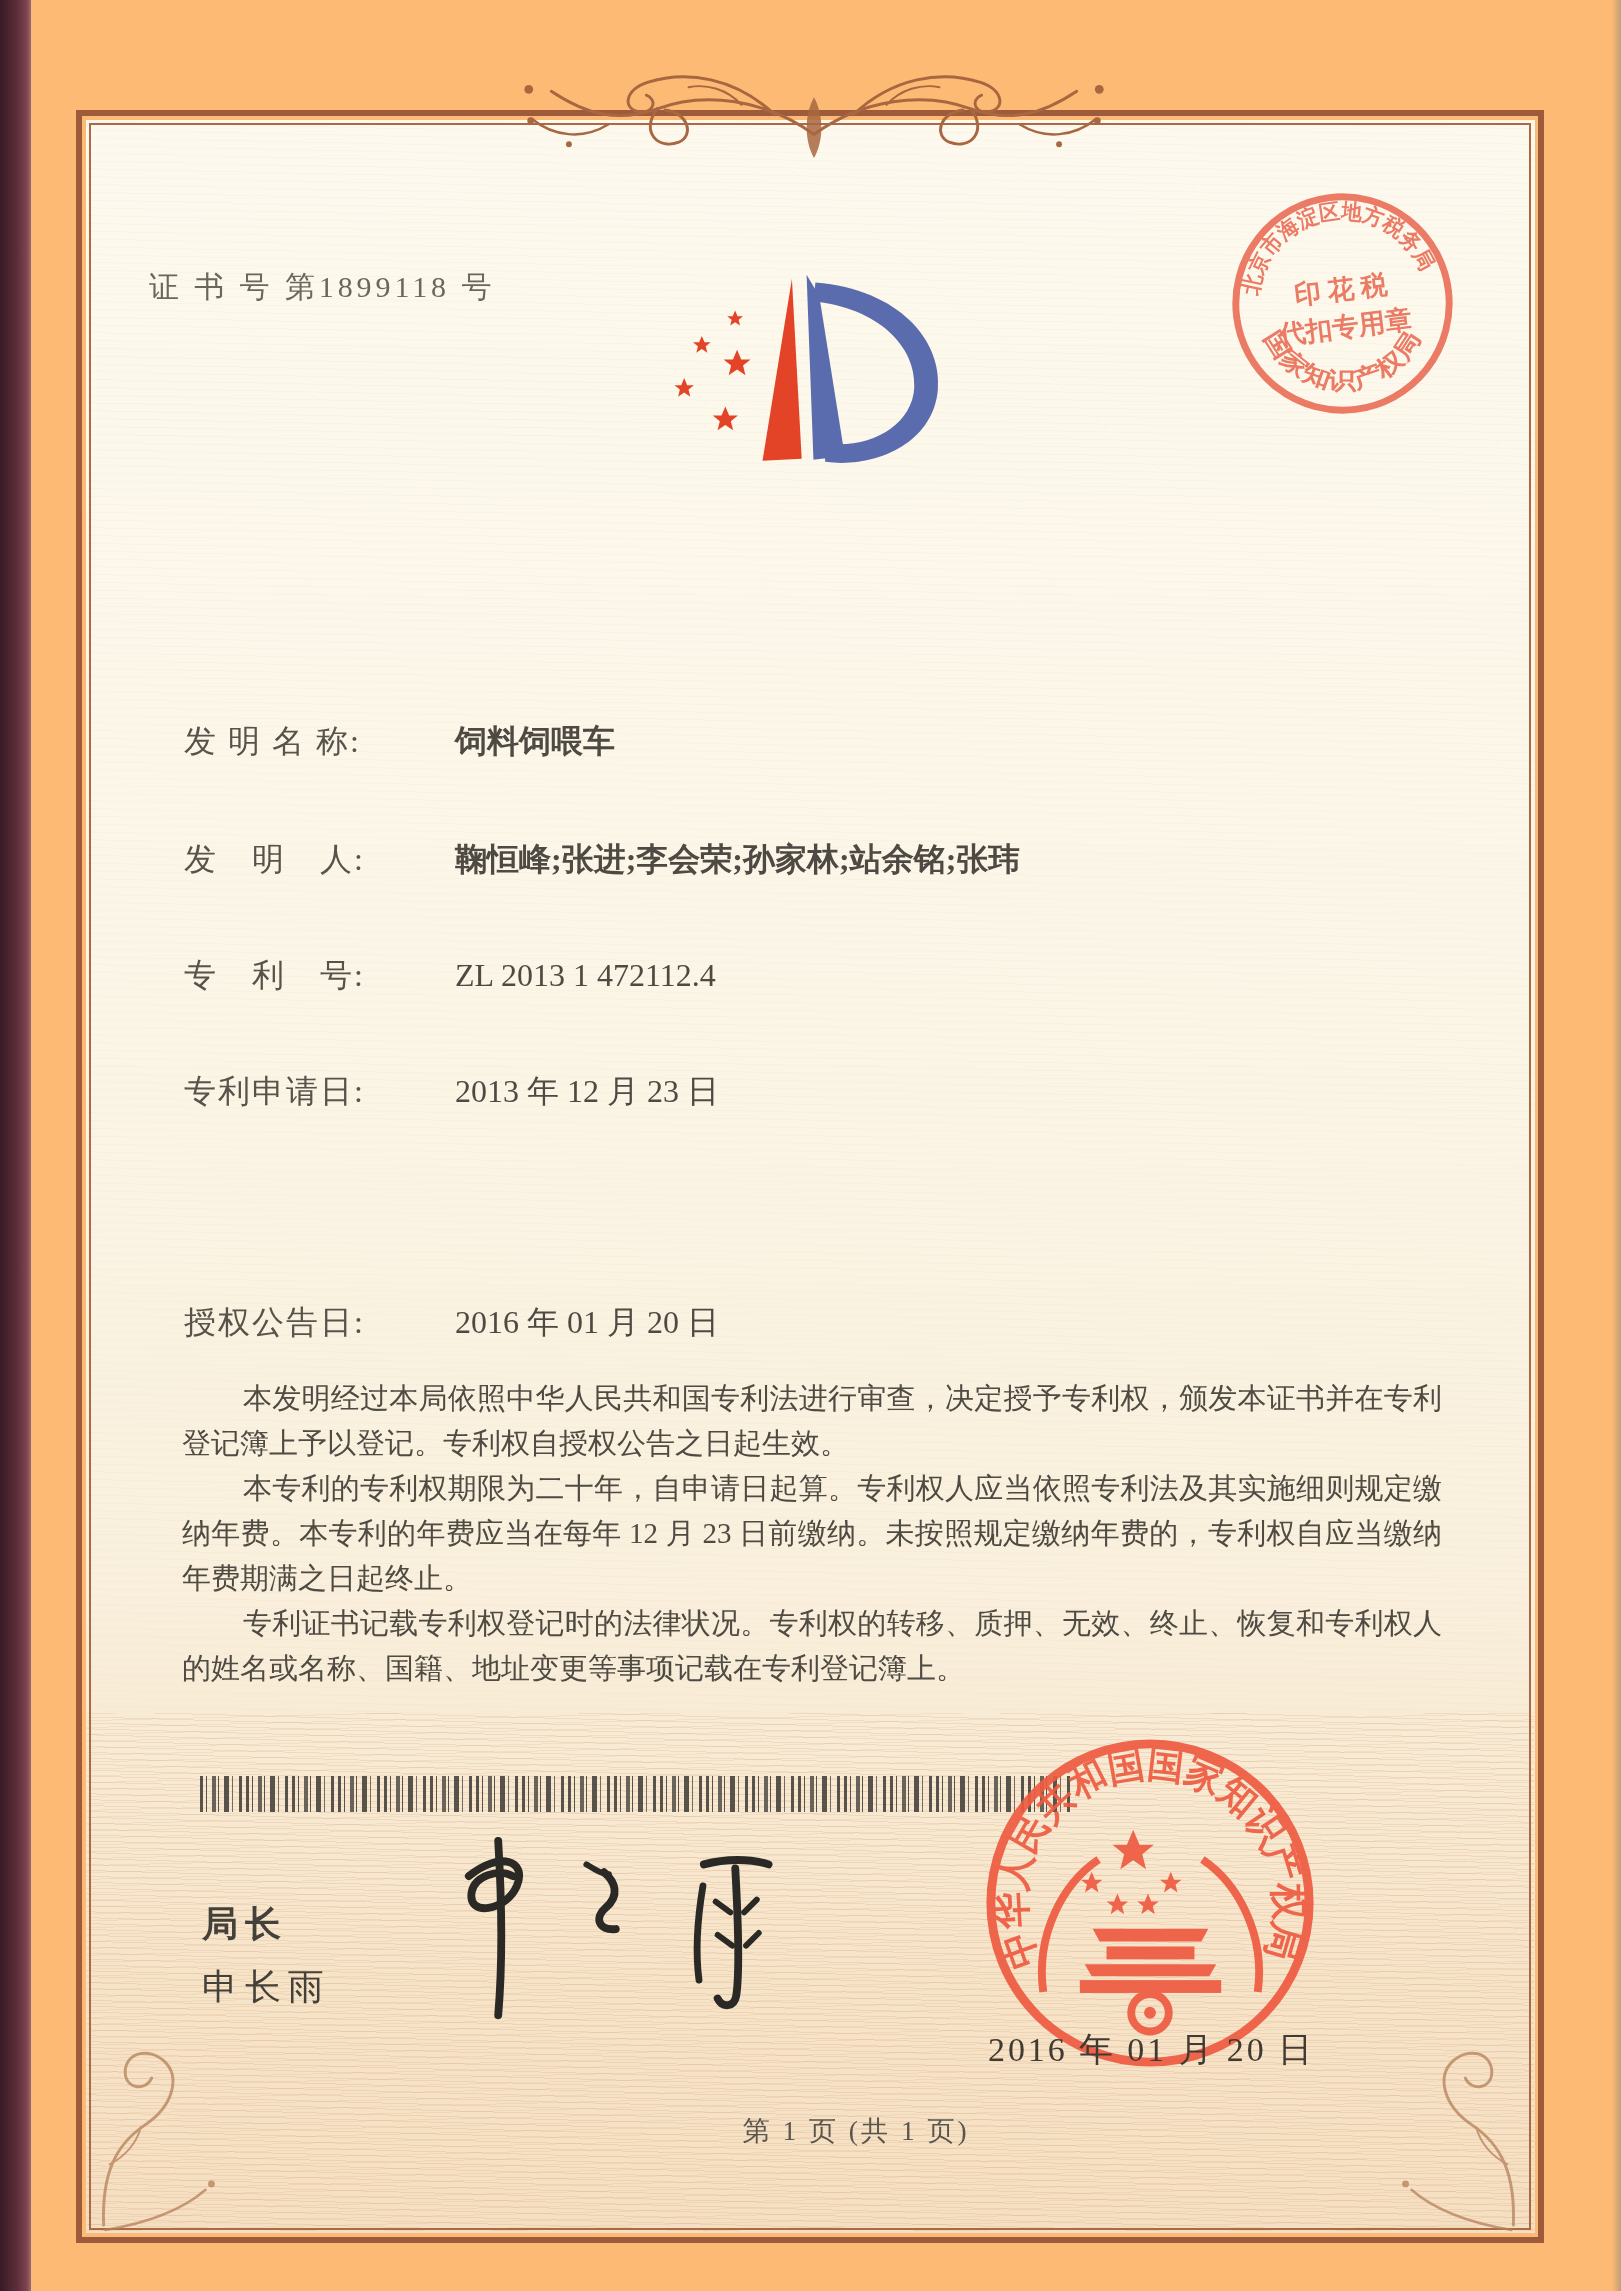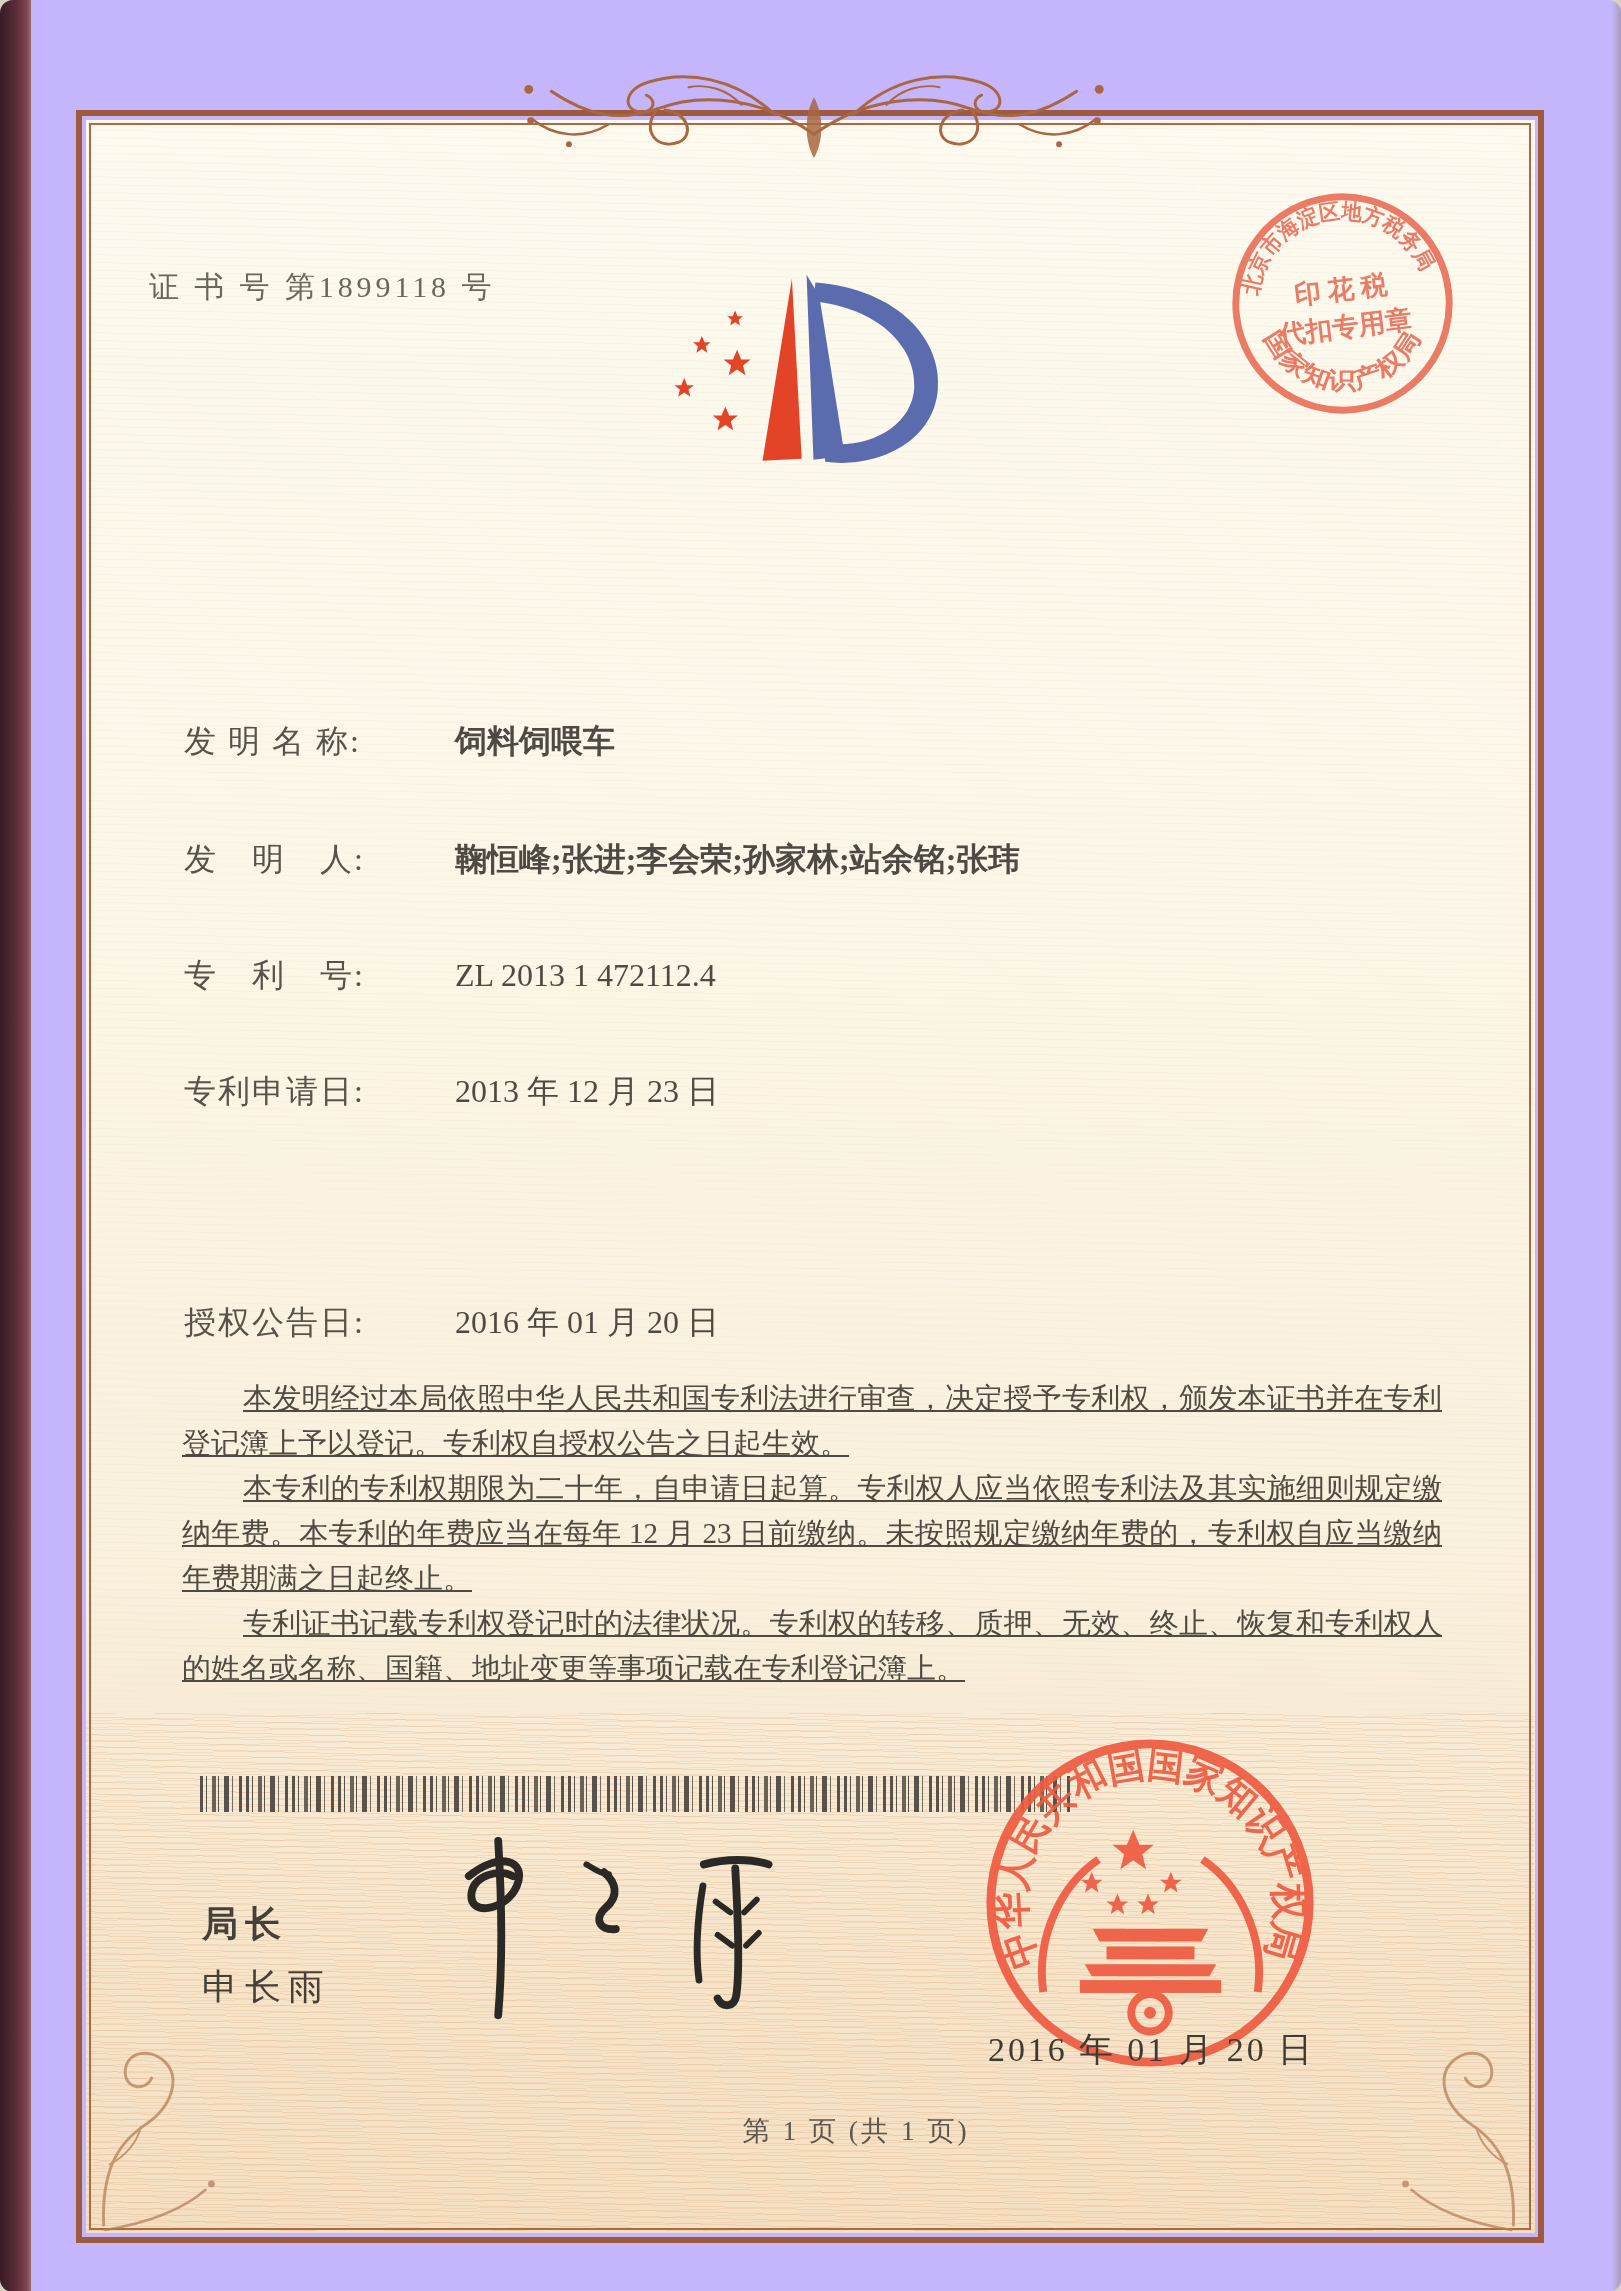--- a/index.html
+++ b/index.html
@@ -1,17 +1,17 @@
 <!DOCTYPE html>
 <html><head>
 <meta charset="utf-8">
 <style>
   html,body{margin:0;padding:0;background:#d9d2c2;}
   .scan{position:relative;width:1621px;height:2292px;overflow:hidden;
-        background:#c4b5fd;font-family:"Liberation Serif",serif;color:#4f4b45;border-radius:13px;}
+        background:#fdba74;font-family:"Liberation Serif",serif;color:#4f4b45;}
   
   .binding{position:absolute;left:0;top:0;width:31px;height:100%;
            background:linear-gradient(90deg,#371b24 0%,#5d2e3a 55%,#7c4350 85%,#9c6a72 100%);}
   .edge-right{position:absolute;right:0;top:0;width:8.8px;height:100%;
            background:linear-gradient(270deg,rgba(145,135,118,.55),rgba(145,135,118,0));}
   
   .frame{position:absolute;left:76px;top:110px;width:1468px;height:2133px;
          border:6.9px solid #9e5b3b;box-sizing:border-box;}
   .frame-inner{position:absolute;inset:6.9px;border:2px solid #aa6a45;}
   
@@ -28,21 +28,21 @@
   .tax-stamp{position:absolute;left:1219px;top:180px;opacity:.88;transform:rotate(-7deg);}
   .title{position:absolute;left:76px;top:534px;width:1468px;text-align:center;
          font-size:66px;font-weight:700;color:#403e38;letter-spacing:47px;padding-left:47px;box-sizing:border-box;}
   .field-row{position:absolute;left:184px;font-size:32px;color:#57534b;white-space:nowrap;}
   .field-label{display:inline-block;min-width:263px;letter-spacing:2px;}
   .field-value{color:#4e4a43;}
   .fr0{top:720px}.fr1{top:838px}.fr2{top:954px}.fr3{top:1070px}.fr4{top:1186px}.fr5{top:1301px}
   .fr0 .field-value,.fr1 .field-value{font-weight:700;}
   .body-text{position:absolute;left:182px;top:1376px;width:1260px;}
   .body-text p{margin:0;font-size:29px;line-height:45px;text-indent:61px;
-               text-align:justify;color:#4f4b43;text-decoration:underline;}
+               text-align:justify;color:#4f4b43;}
   .barcode{position:absolute;left:200px;top:1776px;width:870px;height:36px;opacity:.82;
       background:repeating-linear-gradient(90deg,
         #35332f 0 2.9px, transparent 2.9px 5.9px,
         #35332f 5.9px 6.9px, transparent 6.9px 11.8px,
         #4a4740 11.8px 15.7px, transparent 15.7px 17.6px,
         #35332f 17.6px 18.6px, transparent 18.6px 24.5px,
         #35332f 24.5px 29px, transparent 29px 32px,
         #55514a 32px 33px, transparent 33px 39px,
         #35332f 39px 42px, transparent 42px 46px);}
   .director-title{position:absolute;left:202px;top:1900px;font-family:Liberation Serif, serif;

